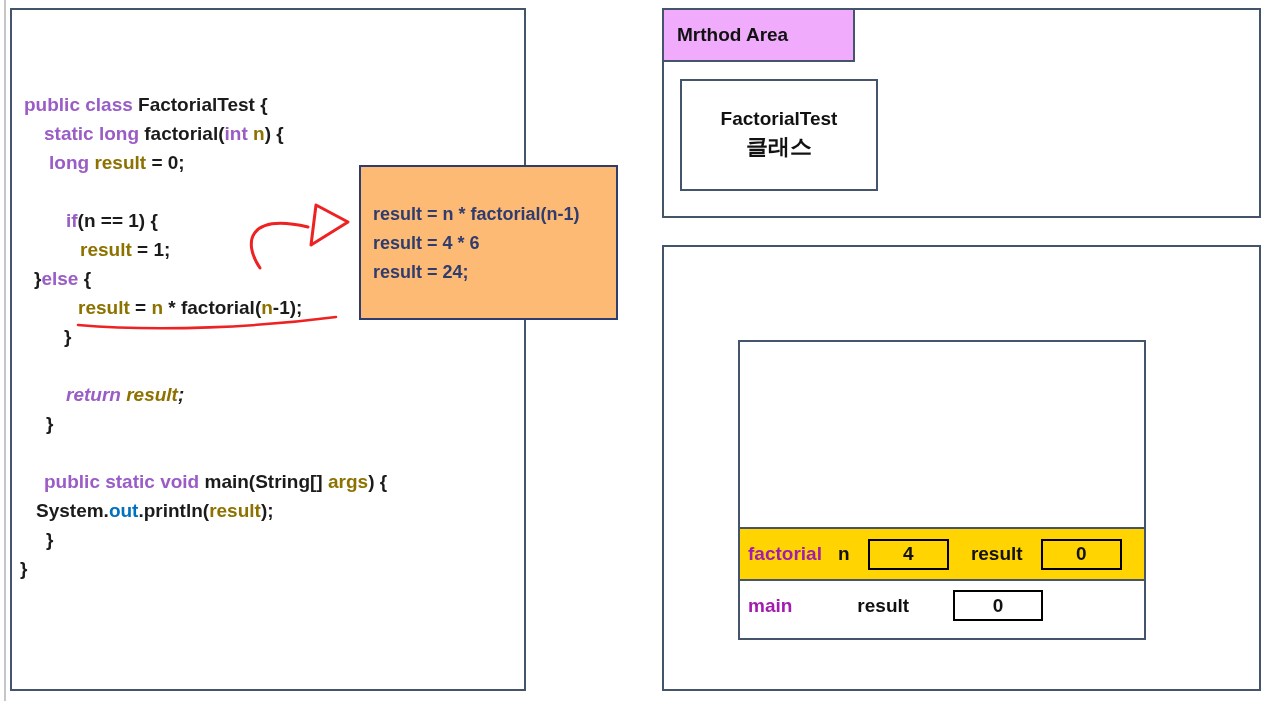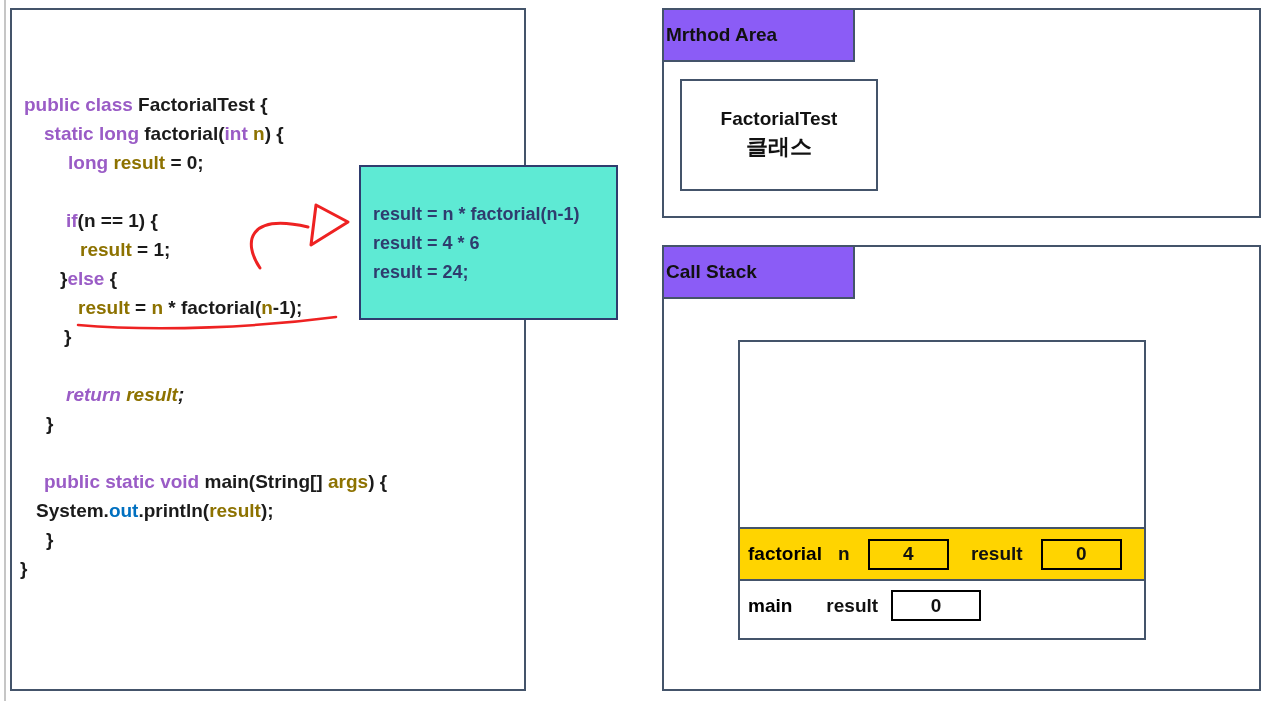--- a/index.html
+++ b/index.html
@@ -9,50 +9,50 @@
   *{margin:0;padding:0;box-sizing:border-box;}
   body{font-family:"Liberation Sans","DejaVu Sans",sans-serif;background:#ffffff;}
   .stage{position:relative;width:1272px;height:701px;background:#ffffff;overflow:hidden;}
   .edge-line{position:absolute;left:4px;top:0;width:2px;height:701px;background:#c6c6c6;}
 
   .panel{position:absolute;background:#ffffff;border:2px solid var(--border);}
   .code-panel{left:10px;top:8px;width:516px;height:683px;}
   .method-area-panel{left:662px;top:8px;width:599px;height:210px;}
   .call-stack-panel{left:662px;top:245px;width:599px;height:446px;}
 
-  .panel-label{position:absolute;left:-2px;top:-2px;width:193px;height:54px;background:#8b5cf6;
-    border:2px solid var(--border);display:flex;align-items:center;padding-left:2px;
+  .panel-label{position:absolute;left:-2px;top:-2px;width:193px;height:54px;background:#f0abfc;
+    border:2px solid var(--border);display:flex;align-items:center;padding-left:13px;
     font-weight:bold;font-size:19px;color:#111;}
 
   
   .code-block{position:absolute;left:0;top:80px;right:6px;}
   .code-line{height:29px;line-height:29px;font-size:19px;font-weight:bold;color:var(--codeblack);white-space:pre;}
   .tok-purple{color:var(--purple);}
   .tok-olive{color:var(--olive);}
   .tok-blue{color:var(--blue);}
   .tok-black{color:var(--codeblack);}
 
   
   .annotation-box{position:absolute;left:347px;top:155px;width:259px;height:155px;
-    border:2px solid var(--navy);background:#5eead4;padding:33px 0 0 12px;}
+    border:2px solid var(--navy);background:#fdba74;padding:33px 0 0 12px;}
   .ann-line{height:29px;line-height:29px;font-size:18px;font-weight:bold;color:var(--navy);white-space:pre;}
 
   
   .class-box{position:absolute;left:16px;top:69px;width:198px;height:112px;border:2px solid var(--border);
     display:flex;flex-direction:column;align-items:center;justify-content:center;background:#fff;}
   .class-box .cb-line1{font-weight:bold;font-size:19px;color:#111;}
   .class-box .cb-line2{font-weight:bold;font-size:22px;color:#111;margin-top:2px;}
 
   
   .stack-box{position:absolute;left:74px;top:93px;width:408px;height:300px;border:2px solid var(--border);background:#fff;}
   .stack-frame{position:absolute;left:0;right:0;display:flex;align-items:center;padding-left:8px;}
   .frame-factorial{top:185px;height:54px;background:var(--yellow);
     border-top:2px solid var(--border);border-bottom:2px solid var(--border);}
-  .frame-main{top:239px;bottom:8px;background:#fff;}
-  .frame-name{font-weight:bold;font-size:19px;color:#000000;}
+  .frame-main{top:239px;bottom:8px;background:#fff;gap:31px;}
+  .frame-name{font-weight:bold;font-size:19px;color:#a21caf;}
   .var-label{font-weight:bold;font-size:19px;color:#111;}
   .var-box{border:2px solid #000;height:31px;display:flex;align-items:center;justify-content:center;
     font-weight:bold;font-size:19px;color:#111;background:#fff;}
   .frame-factorial .var-box{background:var(--yellow);width:90px;}
   .frame-factorial .frame-name{margin-right:16px;}
   .frame-factorial .var-label{margin-right:18px;}
   .frame-factorial .var-box{margin-right:22px;}
   .frame-main .frame-name{margin-right:34px;}
   .frame-main .var-label{margin-right:13px;}
   .frame-main .var-box{width:90px;}
@@ -62,25 +62,25 @@
 </head>
 <body>
 
 <div class="stage">
   <div class="edge-line"></div>
 
   <div class="panel code-panel">
     <div class="code-block">
         <div class="code-line" style="margin-left: 12px;"><span class="tok-purple">public class </span><span class="tok-black">FactorialTest {</span></div>
         <div class="code-line" style="margin-left: 32px;"><span class="tok-purple">static long </span><span class="tok-black">factorial(</span><span class="tok-purple">int </span><span class="tok-olive">n</span><span class="tok-black">) {</span></div>
-        <div class="code-line" style="margin-left: 56px;"><span class="tok-purple">long </span><span class="tok-olive">result</span><span class="tok-black"> = 0;</span></div>
+        <div class="code-line" style="margin-left: 37px;"><span class="tok-purple">long </span><span class="tok-olive">result</span><span class="tok-black"> = 0;</span></div>
         <div class="code-line" style="margin-left: 0px;"></div>
         <div class="code-line" style="margin-left: 54px;"><span class="tok-purple">if</span><span class="tok-black">(n == 1) {</span></div>
         <div class="code-line" style="margin-left: 68px;"><span class="tok-olive">result</span><span class="tok-black"> = 1;</span></div>
-        <div class="code-line" style="margin-left: 48px;"><span class="tok-black">}</span><span class="tok-purple">else</span><span class="tok-black"> {</span></div>
+        <div class="code-line" style="margin-left: 22px;"><span class="tok-black">}</span><span class="tok-purple">else</span><span class="tok-black"> {</span></div>
         <div class="code-line" style="margin-left: 66px;"><span class="tok-olive">result</span><span class="tok-black"> = </span><span class="tok-olive">n</span><span class="tok-black"> * factorial(</span><span class="tok-olive">n</span><span class="tok-black">-1);</span></div>
         <div class="code-line" style="margin-left: 52px;"><span class="tok-black">}</span></div>
         <div class="code-line" style="margin-left: 0px;"></div>
         <div class="code-line" style="margin-left: 54px; font-style: italic;"><span class="tok-purple">return </span><span class="tok-olive">result</span><span class="tok-black">;</span></div>
         <div class="code-line" style="margin-left: 34px;"><span class="tok-black">}</span></div>
         <div class="code-line" style="margin-left: 0px;"></div>
         <div class="code-line" style="margin-left: 32px;"><span class="tok-purple">public static void </span><span class="tok-black">main(String[] </span><span class="tok-olive">args</span><span class="tok-black">) {</span></div>
         <div class="code-line" style="margin-left: 24px;"><span class="tok-black">System.</span><span class="tok-blue">out</span><span class="tok-black">.println(</span><span class="tok-olive">result</span><span class="tok-black">);</span></div>
         <div class="code-line" style="margin-left: 34px;"><span class="tok-black">}</span></div>
         <div class="code-line" style="margin-left: 8px;"><span class="tok-black">}</span></div>
@@ -98,23 +98,20 @@
     <div class="panel-label">
       <span>Mrthod Area</span>
     </div>
     <div class="class-box">
       <div class="cb-line1">FactorialTest</div>
       <div class="cb-line2">클래스</div>
     </div>
   </div>
 
   <div class="panel call-stack-panel">
-    <div class="panel-label">
-      <span>Call Stack</span>
-    </div>
     <div class="stack-box">
       <div class="stack-frame frame-factorial">
           <span class="frame-name">factorial</span>
           <span class="var-label">n</span>
           <div class="var-box">4</div>
           <span class="var-label">result</span>
           <div class="var-box">0</div>
         </div>
       <div class="stack-frame frame-main">
           <span class="frame-name">main</span>

